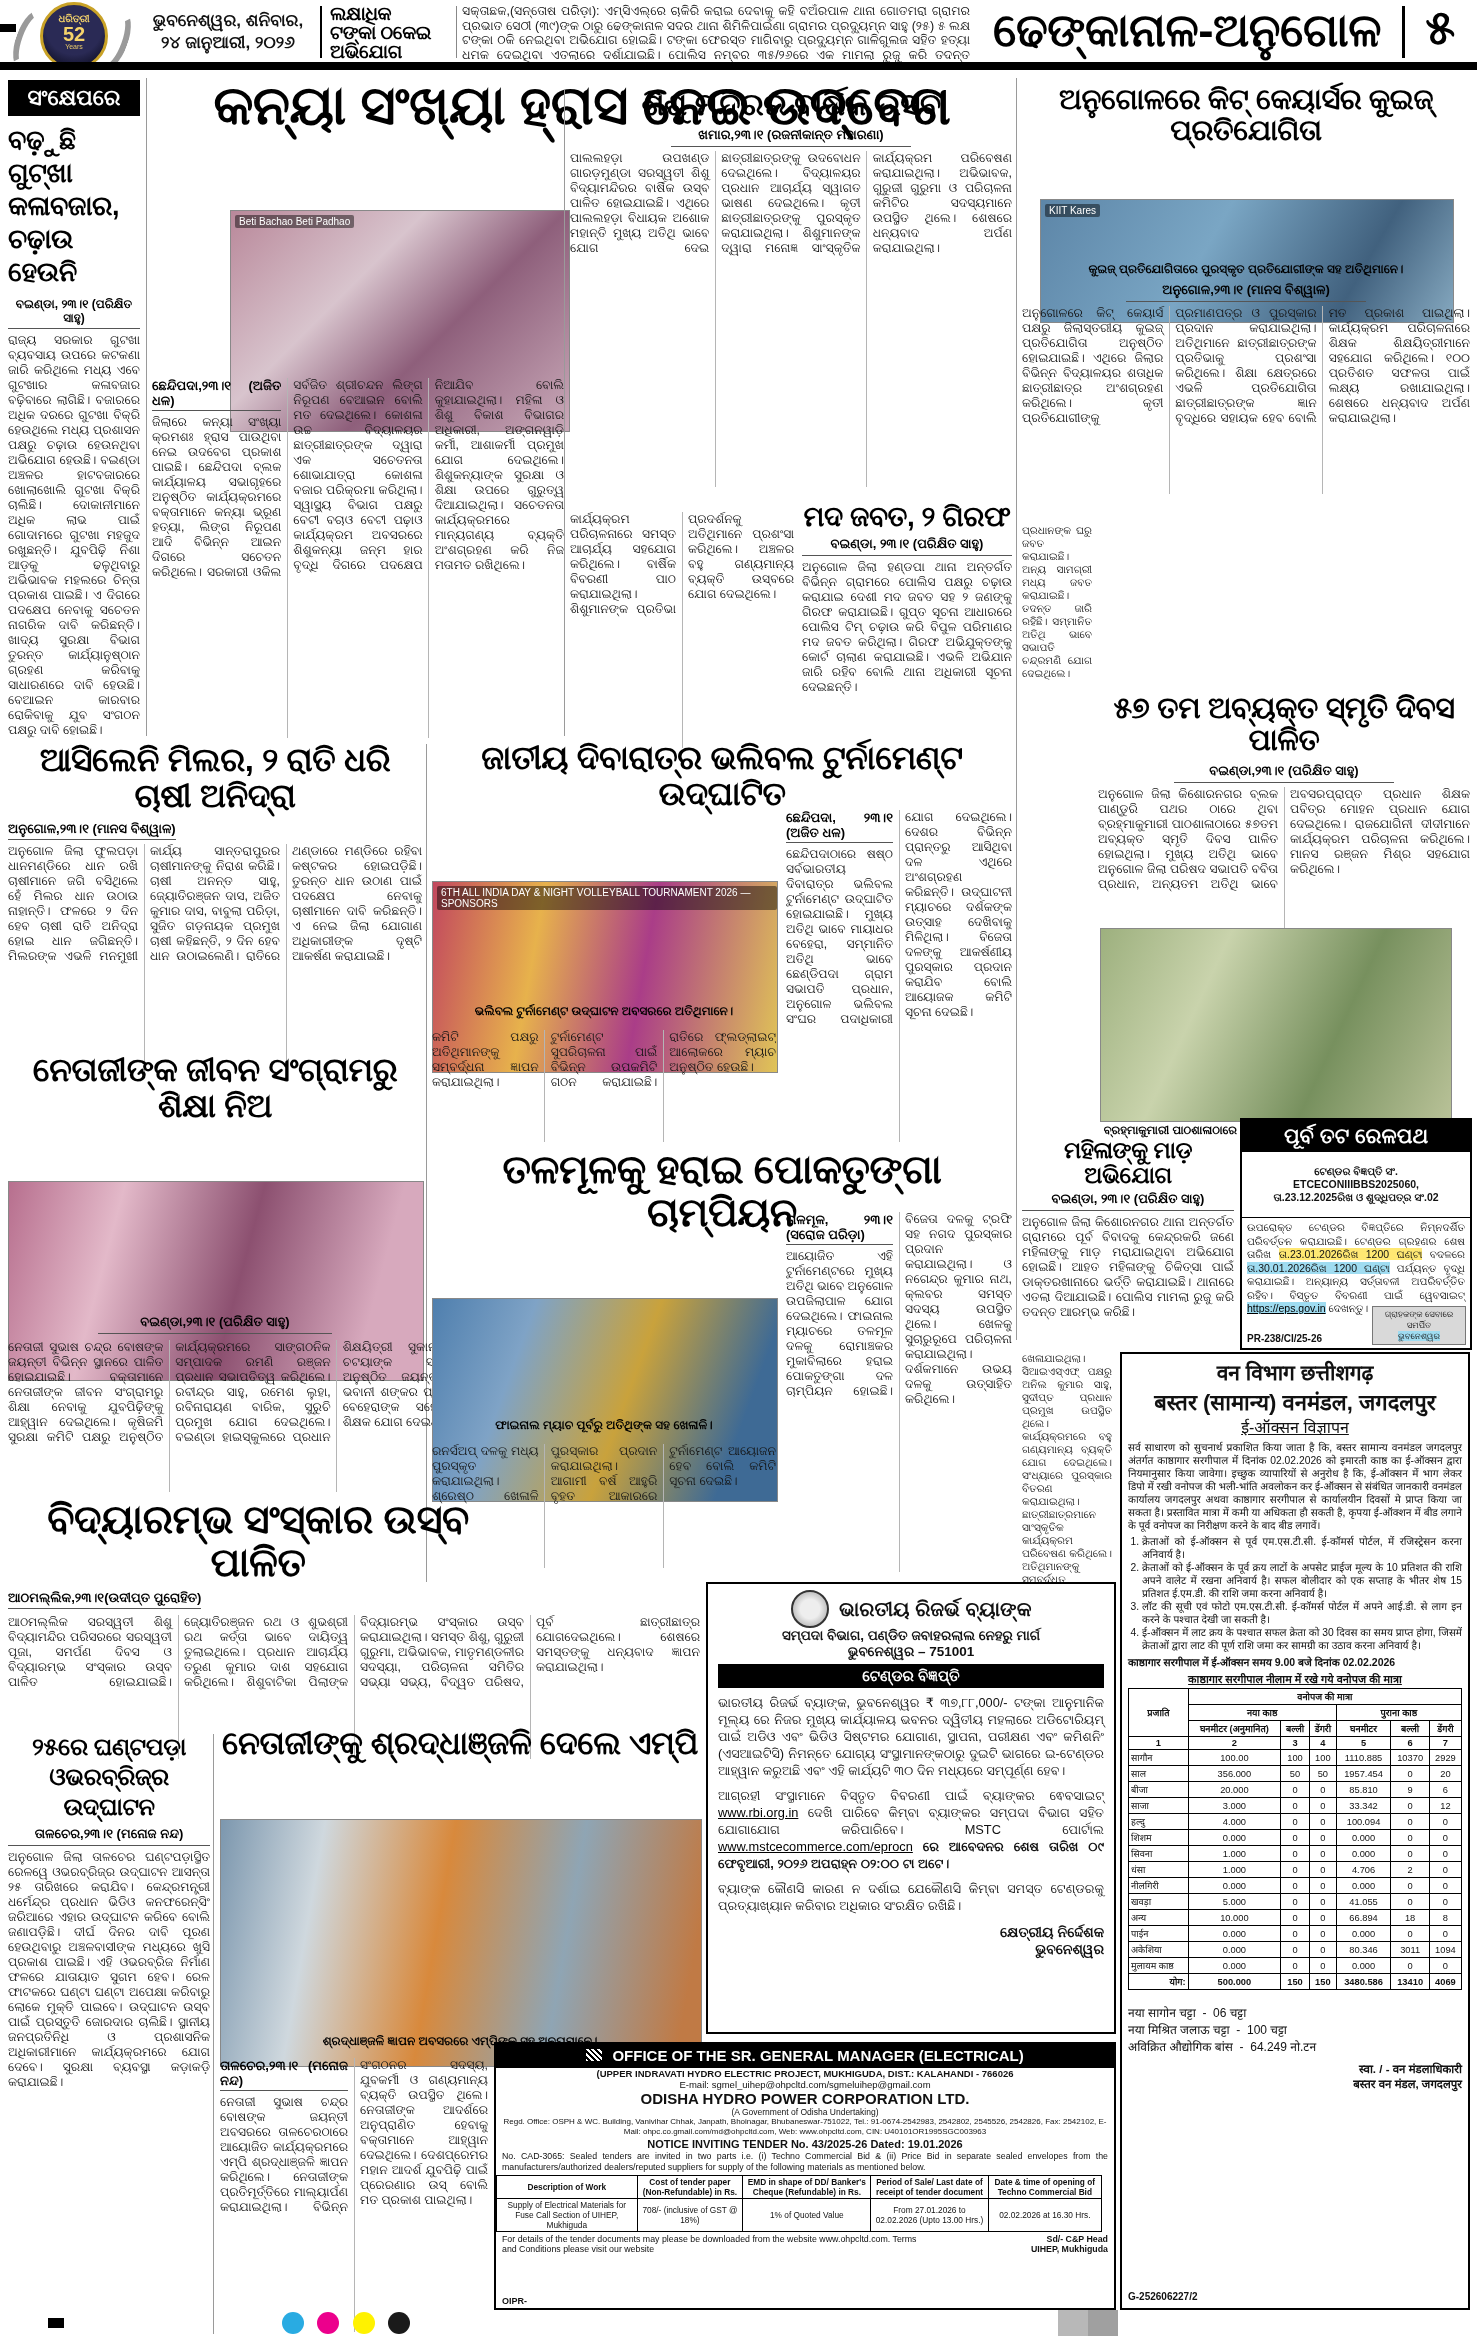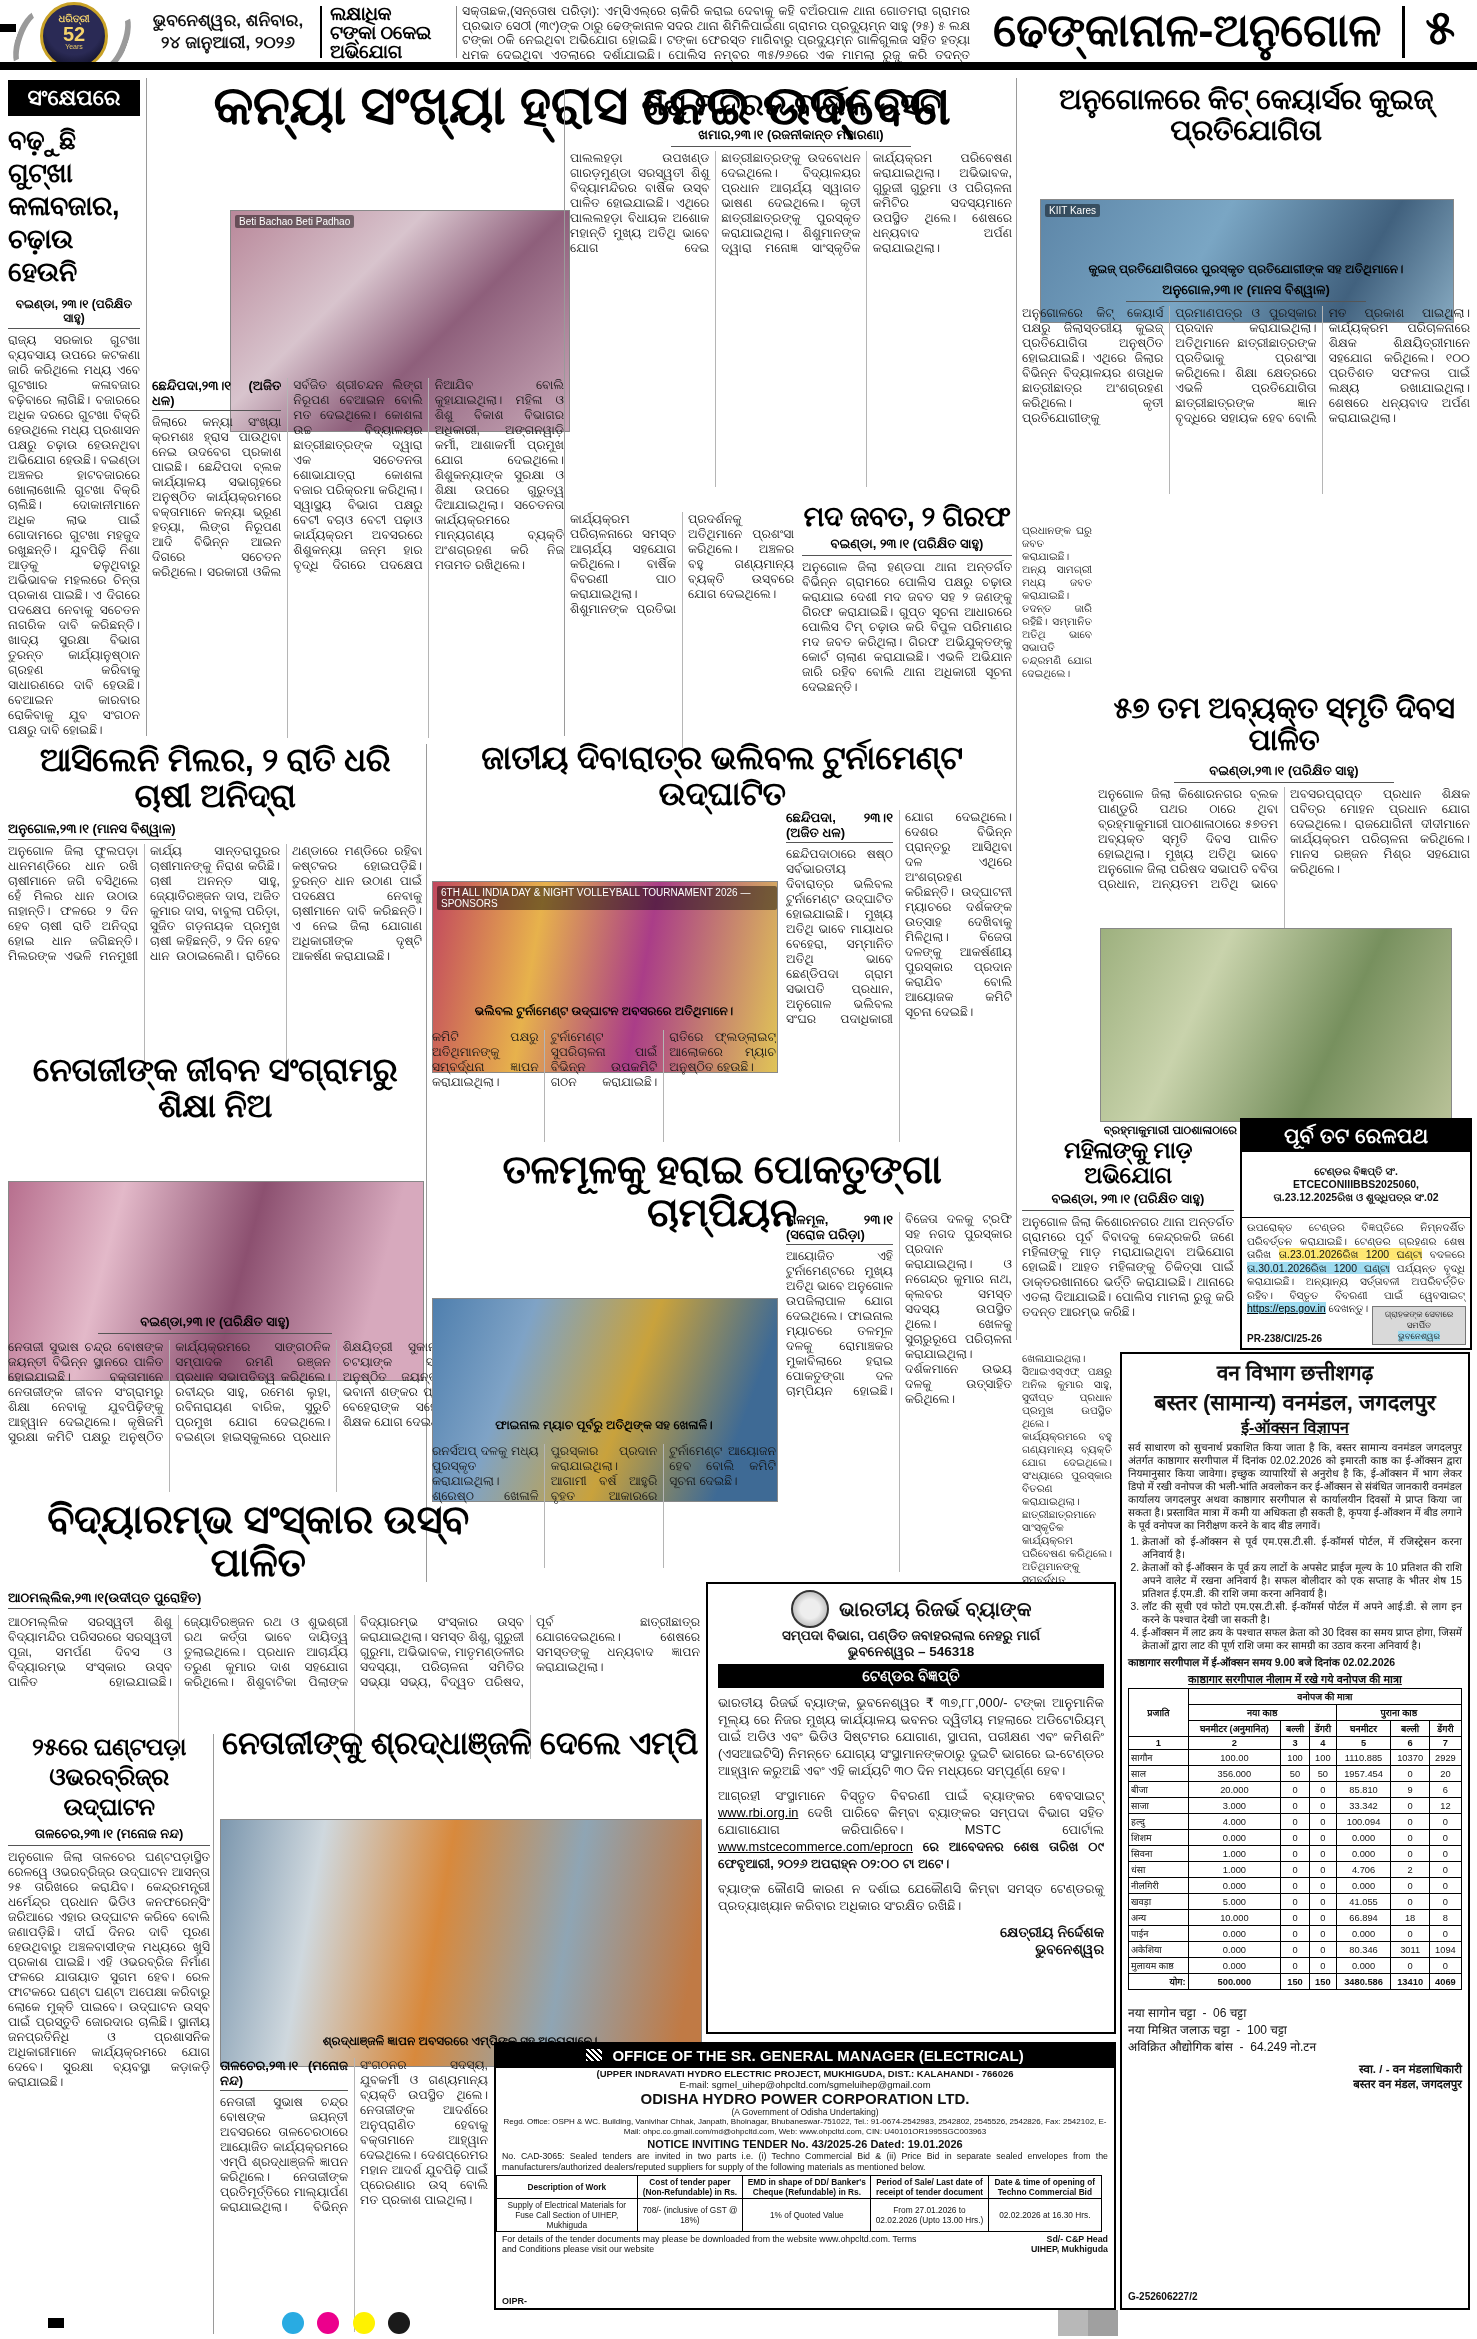--- a/index.html
+++ b/index.html
@@ -190,21 +190,21 @@
     <div style="position:absolute;left:5px;bottom:4px;font-size:10px;font-weight:700;">PR-238/CI/25-26</div>
     <div style="position:absolute;right:4px;bottom:3px;width:88px;background:#d9d9d9;border:1px solid #777;font-size:8.5px;text-align:center;padding:2px;">
       <span>ଗ୍ରାହକଙ୍କ ସେବାରେ ସମର୍ପିତ</span><br>
       <span class="hl-c">ଭୁବନେଶ୍ୱର</span>
     </div>
   </div>
 
   <div class="abs notice-box" style="left:1120px;top:1352px;width:350px;height:958px;padding:4px 6px;box-sizing:border-box;">
     <div style="text-align:center;font-weight:800;font-size:21px;">वन विभाग छत्तीशगढ़</div>
     <div style="text-align:center;font-weight:800;font-size:22px;">बस्तर (सामान्य) वनमंडल, जगदलपुर</div>
-    <div style="text-align:center;font-weight:700;font-size:16px;text-decoration:underline;margin-bottom:3px;">ई-ऑक्सन विज्ञापन</div>
+    <div style="text-align:center;font-weight:400;font-size:16px;text-decoration:underline;margin-bottom:3px;">ई-ऑक्सन विज्ञापन</div>
     <div style="font-size:10.3px;line-height:13px;text-align:justify;">सर्व साधारण को सुचनार्थ प्रकाशित किया जाता है कि, बस्तर सामान्य वनमंडल जगदलपुर अंतर्गत काष्ठागार सरगीपाल में दिनांक 02.02.2026 को इमारती काष्ठ का ई-ऑक्सन द्वारा नियमानुसार किया जावेगा। इच्छुक व्यापारियों से अनुरोध है कि, ई-ऑक्सन में भाग लेकर डिपो में रखी वनोपज की भली-भांति अवलोकन कर ई-ऑक्सन से संबंधित जानकारी वनमंडल कार्यालय जगदलपुर अथवा काष्ठागार सरगीपाल से कार्यालयीन दिवसों मे प्राप्त किया जा सकता है। प्रस्तावित मात्रा में कमी या अधिकता हौ सकती है, कृपया ई-ऑक्शन में बीड लगाने के पूर्व वनोपज का निरीक्षण करने के बाद बीड लगावें।</div>
     <ol id="forest-items" style="font-size:10.3px;line-height:13px;text-align:justify;margin:3px 0 3px 14px;padding:0;">
         <li>क्रेताओं को ई-ऑक्सन से पूर्व एम.एस.टी.सी. ई-कॉमर्स पोर्टल, में रजिस्ट्रेसन करना अनिवार्य है।</li>
         <li>क्रेताओं को ई-ऑक्सन के पूर्व क्रय लाटों के अपसेट प्राईज मूल्य के 10 प्रतिशत की राशि अपने वालेट में रखना अनिवार्य है। सफल बोलीदार को एक सप्ताह के भीतर शेष 15 प्रतिशत ई.एम.डी. की राशि जमा करना अनिवार्य है।</li>
         <li>लॉट की सूची एवं फोटो एम.एस.टी.सी. ई-कॉमर्स पोर्टल में अपने आई.डी. से लाग इन करने के पश्चात देखी जा सकती है।</li>
         <li>ई-ऑक्सन में लाट क्रय के पश्चात सफल क्रेता को 30 दिवस का समय प्राप्त होगा, जिसमें क्रेताओं द्वारा लाट की पूर्ण राशि जमा कर सामग्री का उठाव करना अनिवार्य है।</li>
       </ol>
     <div style="font-size:10.5px;font-weight:700;margin:2px 0;">काष्ठागार सरगीपाल में ई-ऑक्सन समय 9.00 बजे दिनांक 02.02.2026</div>
     <div style="text-align:center;font-weight:700;font-size:11px;text-decoration:underline;">काष्ठागार सरगीपाल नीलाम में रखे गये वनोपज की मात्रा</div>
     <table class="nt" id="forest-table" style="font-size:9.3px;margin-top:2px;">
@@ -406,21 +406,21 @@
       <span>ନେତାଜୀ ସୁଭାଷ ଚନ୍ଦ୍ର ବୋଷଙ୍କ ଜୟନ୍ତୀ ଅବସରରେ ତାଳଚେରଠାରେ ଆୟୋଜିତ କାର୍ଯ୍ୟକ୍ରମରେ ଏମ୍ପି ଶ୍ରଦ୍ଧାଞ୍ଜଳି ଜ୍ଞାପନ କରିଥିଲେ। ନେତାଜୀଙ୍କ ପ୍ରତିମୂର୍ତ୍ତିରେ ମାଲ୍ୟାର୍ପଣ କରାଯାଇଥିଲା। ବିଭିନ୍ନ ସଂଗଠନର ସଦସ୍ୟ, ଯୁବକର୍ମୀ ଓ ଗଣ୍ୟମାନ୍ୟ ବ୍ୟକ୍ତି ଉପସ୍ଥିତ ଥିଲେ। ନେତାଜୀଙ୍କ ଆଦର୍ଶରେ ଅନୁପ୍ରାଣିତ ହେବାକୁ ବକ୍ତାମାନେ ଆହ୍ୱାନ ଦେଇଥିଲେ। ଦେଶପ୍ରେମର ମହାନ ଆଦର୍ଶ ଯୁବପିଢ଼ି ପାଇଁ ପ୍ରେରଣାର ଉସ୍ ବୋଲି ମତ ପ୍ରକାଶ ପାଇଥିଲା।</span>
     </div>
   </div>
 
   <div class="abs notice-box" style="left:706px;top:1582px;width:410px;height:452px;box-sizing:border-box;padding:6px 10px;">
     <div style="text-align:center;">
       <span style="display:inline-block;width:34px;height:34px;border-radius:50%;border:2px solid #333;vertical-align:middle;margin-right:6px;background:radial-gradient(circle,#eee 40%,#999 100%);"></span>
       <span style="font-size:20px;font-weight:800;vertical-align:middle;">ଭାରତୀୟ ରିଜର୍ଭ ବ୍ୟାଙ୍କ</span>
     </div>
     <div style="text-align:center;font-size:13.5px;font-weight:700;">ସମ୍ପଦା ବିଭାଗ, ପଣ୍ଡିତ ଜବାହରଲାଲ ନେହରୁ ମାର୍ଗ</div>
-    <div style="text-align:center;font-size:13.5px;font-weight:700;margin-bottom:4px;">ଭୁବନେଶ୍ୱର – 546318</div>
+    <div style="text-align:center;font-size:13.5px;font-weight:700;margin-bottom:4px;">ଭୁବନେଶ୍ୱର – 751001</div>
     <div class="blackbar" style="font-size:15px;height:24px;line-height:24px;">ଟେଣ୍ଡର ବିଜ୍ଞପ୍ତି</div>
     <div style="font-size:12.8px;line-height:17px;text-align:justify;margin-top:6px;">ଭାରତୀୟ ରିଜର୍ଭ ବ୍ୟାଙ୍କ, ଭୁବନେଶ୍ୱର ₹ ୩୭,୮୮,000/- ଟଙ୍କା ଆନୁମାନିକ ମୂଲ୍ୟ ରେ ନିଜର ମୁଖ୍ୟ କାର୍ଯ୍ୟାଳୟ ଭବନର ଦ୍ୱିତୀୟ ମହଲାରେ ଅଡିଟୋରିୟମ୍ ପାଇଁ ଅଡିଓ ଏବଂ ଭିଡିଓ ସିଷ୍ଟମର ଯୋଗାଣ, ସ୍ଥାପନା, ପରୀକ୍ଷଣ ଏବଂ କମିଶନିଂ (ଏସଆଇଟିସି) ନିମନ୍ତେ ଯୋଗ୍ୟ ସଂସ୍ଥାମାନଙ୍କଠାରୁ ଦୁଇଟି ଭାଗରେ ଇ-ଟେଣ୍ଡର ଆହ୍ୱାନ କରୁଅଛି ଏବଂ ଏହି କାର୍ଯ୍ୟଟି ୩୦ ଦିନ ମଧ୍ୟରେ ସମ୍ପୂର୍ଣ୍ଣ ହେବ।</div>
     <div style="font-size:12.8px;line-height:17px;text-align:justify;margin-top:8px;">
       <span>ଆଗ୍ରହୀ ସଂସ୍ଥାମାନେ ବିସ୍ତୃତ ବିବରଣୀ ପାଇଁ ବ୍ୟାଙ୍କର ଵେବସାଇଟ୍ </span><a class="fake">www.rbi.org.in</a><span> ଦେଖି ପାରିବେ କିମ୍ବା ବ୍ୟାଙ୍କର ସମ୍ପଦା ବିଭାଗ ସହିତ ଯୋଗାଯୋଗ କରିପାରିବେ। MSTC ପୋର୍ଟାଲ </span><a class="fake">www.mstcecommerce.com/eprocn</a><b><span> ରେ ଆବେଦନର ଶେଷ ତାରିଖ ୦୯ ଫେବୃଆରୀ, ୨୦୨୬ ଅପରାହ୍ନ ୦୨:୦୦ ଟା ଅଟେ।</span></b>
     </div>
     <div style="font-size:12.8px;line-height:17px;text-align:justify;margin-top:8px;">ବ୍ୟାଙ୍କ କୌଣସି କାରଣ ନ ଦର୍ଶାଇ ଯେକୌଣସି କିମ୍ବା ସମସ୍ତ ଟେଣ୍ଡରକୁ ପ୍ରତ୍ୟାଖ୍ୟାନ କରିବାର ଅଧିକାର ସଂରକ୍ଷିତ ରଖିଛି।</div>
     <div style="text-align:right;font-weight:800;font-size:14px;margin-top:10px;">କ୍ଷେତ୍ରୀୟ ନିର୍ଦ୍ଦେଶକ</div>
     <div style="text-align:right;font-weight:800;font-size:14px;">ଭୁବନେଶ୍ୱର</div>
   </div>
 

